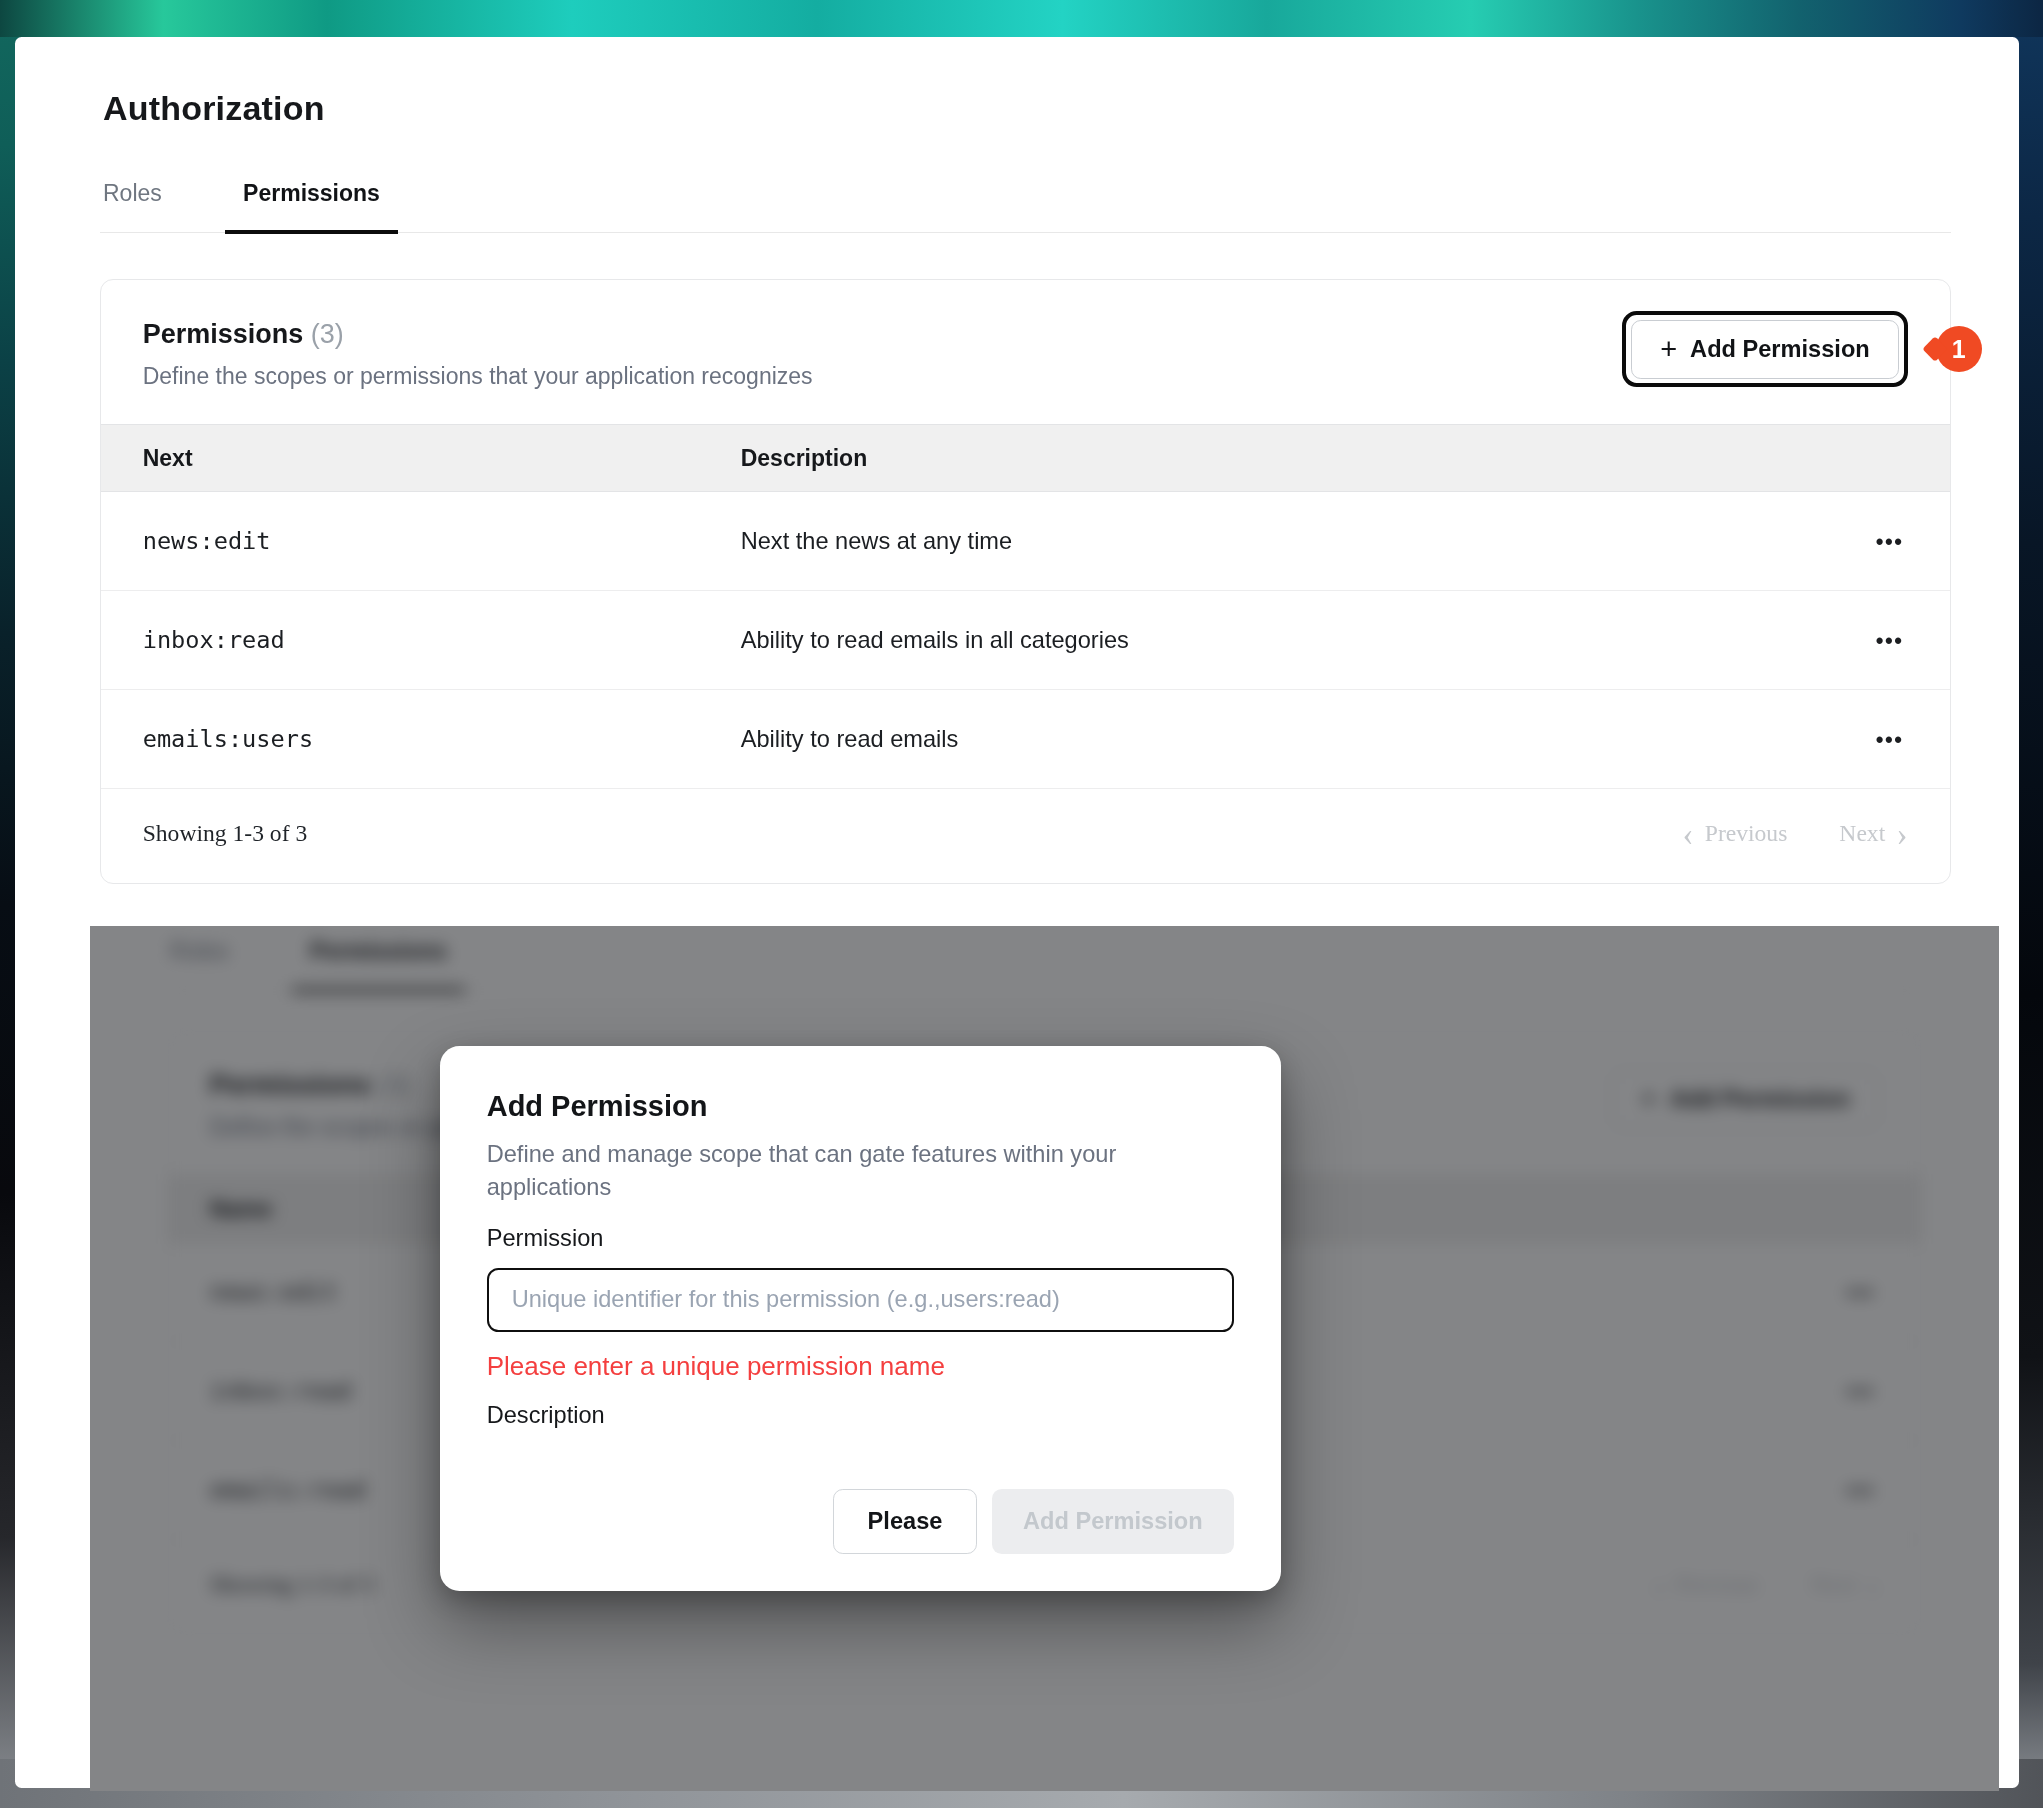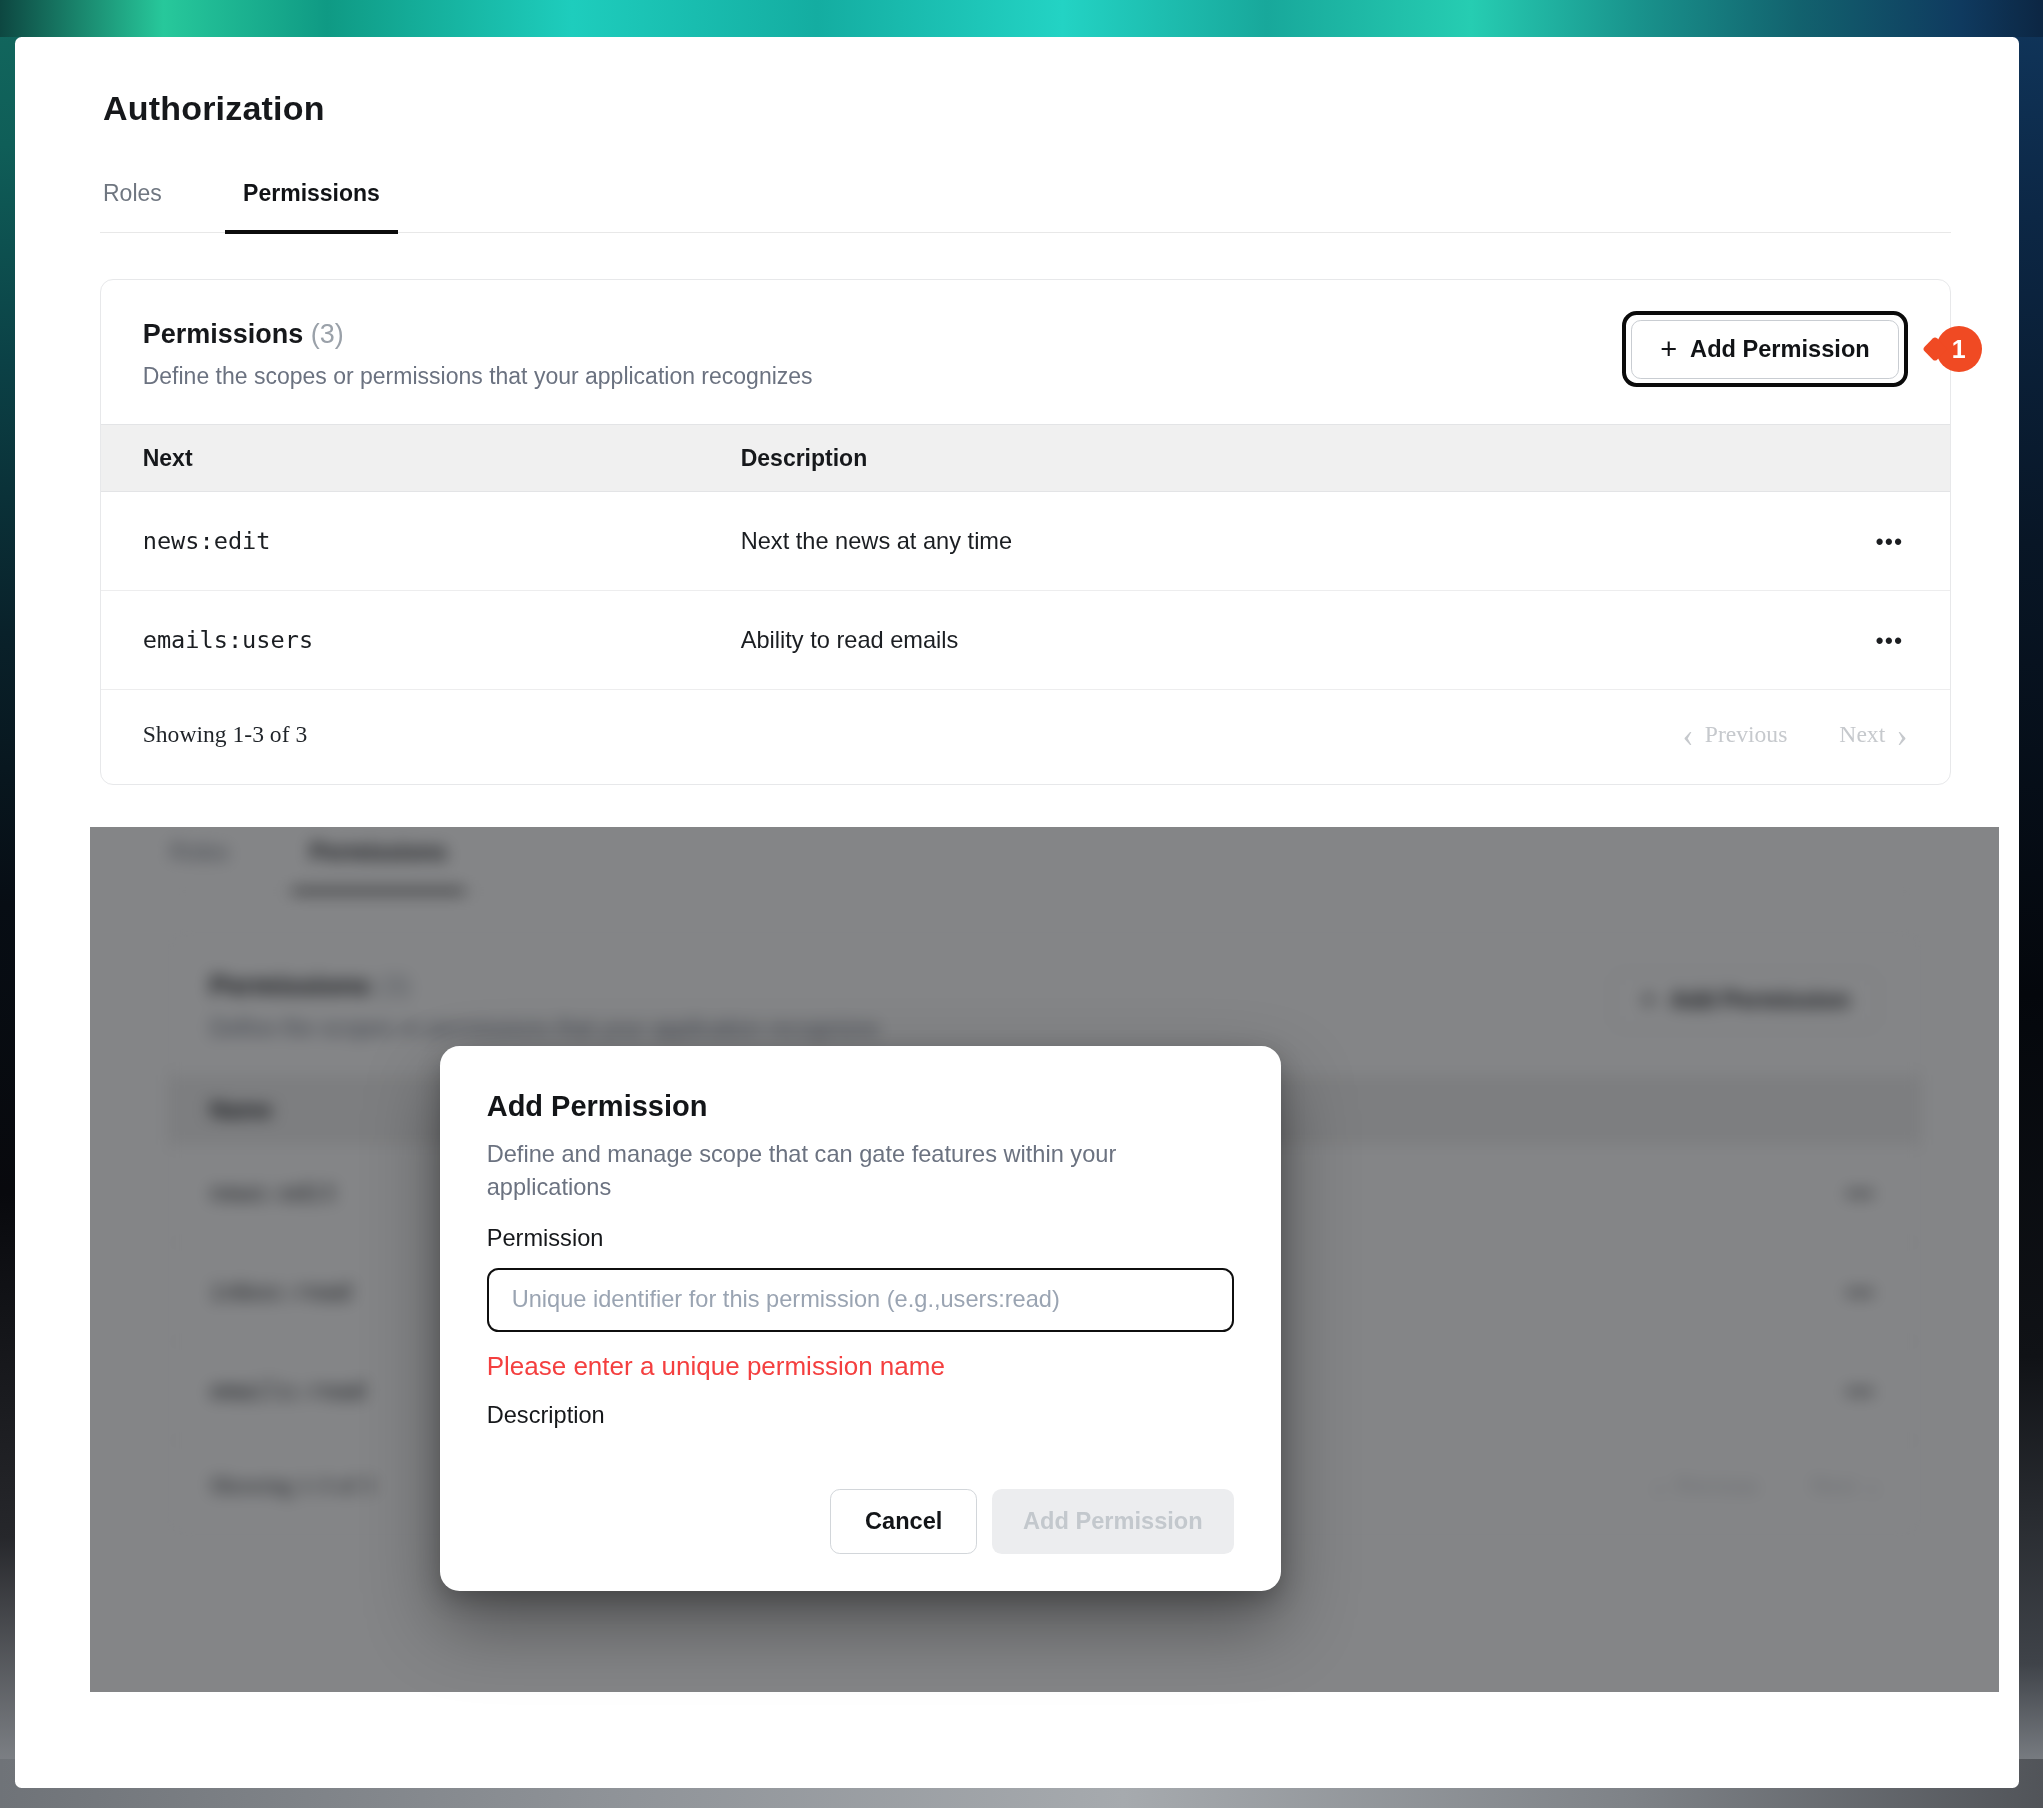--- a/index.html
+++ b/index.html
@@ -149,20 +149,25 @@
           <tr>
             <th>Next</th>
             <th>Description</th>
             <th></th>
           </tr>
         </thead>
         <tbody>
           <tr>
             <td class="perm-name">news:edit</td>
             <td>Next the news at any time</td>
+            <td class="row-actions"><button class="ellipsis-btn">•••</button></td>
+          </tr>
+          <tr>
+            <td class="perm-name">inbox:read</td>
+            <td>Ability to read emails in all categories</td>
             <td class="row-actions"><button class="ellipsis-btn">•••</button></td>
           </tr>
           <tr>
             <td class="perm-name">emails:users</td>
             <td>Ability to read emails</td>
             <td class="row-actions"><button class="ellipsis-btn">•••</button></td>
           </tr>
         </tbody>
       </table>
 
@@ -254,18 +259,18 @@
     <div class="modal-title">Add Permission</div>
     <div class="modal-sub">Define and manage scope that can gate features within your applications</div>
 
     <div class="field-label">Permission</div>
     <input class="input-permission" type="text" value="" placeholder="Unique identifier for this permission (e.g.,users:read)" style="">
     <div class="error-text">Please enter a unique permission name</div>
 
     <div class="field-label">Description</div>
 
     <div class="modal-actions">
-      <button class="btn-cancel">Cancel</button>
+      <button class="btn-cancel">Please</button>
       <button class="btn-submit" disabled="">Add Permission</button>
     </div>
   </div>
 </div>
 
 
 </body></html>

